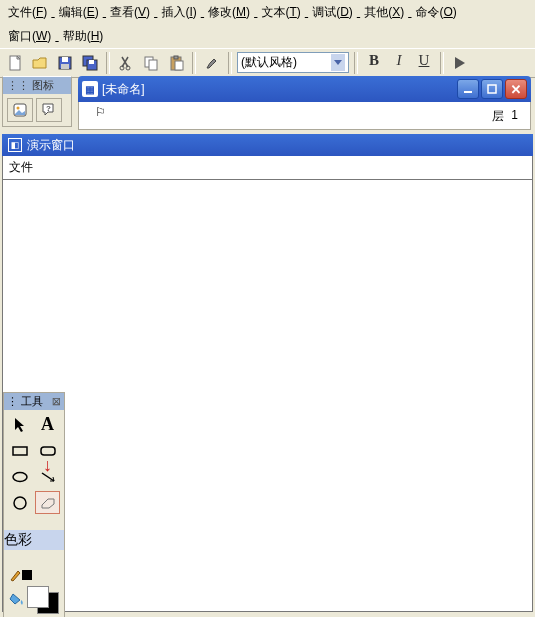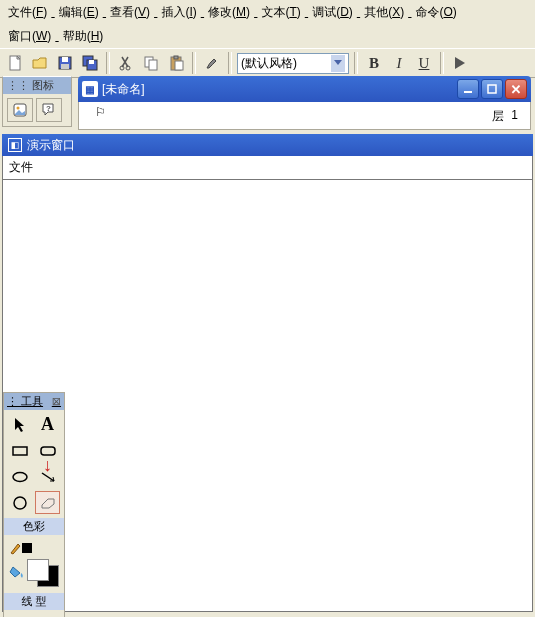--- a/index.html
+++ b/index.html
@@ -2,21 +2,21 @@
 <html><head>
 <meta charset="utf-8">
 <style>
   * { box-sizing: border-box; margin: 0; padding: 0; }
   body { font-family: "SimSun", "宋体", sans-serif; font-size: 12px; background: #ece9d8; width: 535px; height: 617px; overflow: hidden; position: relative; }
   
   .menubar { background: #ece9d8; padding: 2px 4px; line-height: 18px; text-decoration: underline; }
   .menuitem { display: inline-block; padding: 1px 4px; cursor: default; }
   .menuitem u { text-decoration: underline; }
   
-  .toolbar { background: #ece9d8; padding: 3px 4px; border-top: 1px solid #fff; border-bottom: 1px solid #aca899; display: flex; align-items: center; gap: 3px; height: 30px; }
+  .toolbar { background: #ece9d8; padding: 3px 4px; border-top: 1px solid #fff; border-bottom: 1px solid #aca899; display: flex; align-items: flex-start; gap: 3px; height: 30px; }
   .toolbar .sep { width: 4px; height: 22px; border-left: 1px solid #aca899; border-right: 1px solid #fff; margin: 0 2px; }
   .tbtn { width: 22px; height: 22px; display: flex; align-items: center; justify-content: center; cursor: default; color:#555; }
   .tbtn svg { display: block; }
   .style-select { border: 1px solid #7f9db9; background: #fff; height: 21px; width: 112px; padding: 1px 3px; display: flex; align-items: center; justify-content: space-between; }
   .style-select .arrow { width: 14px; height: 17px; background: #c8d5ed; display:flex; align-items:center; justify-content:center; }
   .fmt { width: 22px; text-align: center; font-family: "Times New Roman", serif; font-size: 15px; font-weight: bold; color:#333; }
   .fmt.i { font-style: italic; font-weight: normal; }
   .fmt.u { text-decoration: underline; font-weight: normal; }
   
   
@@ -40,28 +40,28 @@
   
   
   .demo-window { position: absolute; left: 2px; top: 134px; right: 2px; }
   .demo-title { background: linear-gradient(to bottom,#3a6ed5,#2c56c0); height: 22px; display:flex; align-items:center; padding: 0 6px; color:#fff; font-size:12px; }
   .demo-title .app-icon2 { width:14px;height:14px;border:1px solid #fff;margin-right:5px;display:flex;align-items:center;justify-content:center;font-size:9px; }
   .demo-menubar { background:#fff; border:1px solid #777; border-top:none; padding:3px 6px; }
   .demo-canvas { background:#fff; border:1px solid #777; border-top:none; height: 432px; }
   
   
   .tools-palette { position:absolute; left:3px; top:392px; width:62px; background:#ece9d8; border:1px solid #aca899; }
-  .tp-title { background:#9db5d7; font-size:11px; padding:1px 3px; display:flex; align-items:center; justify-content:space-between;text-decoration:underline; }
+  .tp-title { background:#9db5d7; font-size:11px; padding:1px 3px; display:flex; align-items:center; justify-content:space-between; }
   .tp-close { font-family:Arial; font-size:11px; color:#555; }
   .tp-body { padding:3px; }
   .tp-row { display:flex; gap:3px; margin-bottom:3px; }
   .tool { width:25px; height:23px; background:#ece9d8; display:flex; align-items:center; justify-content:center; font-size:14px; position:relative; }
   .tool.outlined { border:1px solid #d07860; background:#f4e8e0; }
   .red-arrow { position:absolute; color:#cc2020; font-size:18px; top:-10px; left:8px; pointer-events:none; }
-  .tp-sec { background:#c8d5ed; font-size:11px; text-align:center; padding:1px 0; margin:4px -3px; }
+  .tp-sec { background:#c8d5ed; font-size:14px; padding:1px 0; margin:16px -3px; }
   .color-row { display:flex; align-items:center; gap:2px; padding:2px; }
   .swatch-stack { position:relative; width:34px; height:28px; }
   .sw-back { position:absolute; right:0; bottom:0; width:22px; height:22px; background:#000; border:1px solid #888; }
   .sw-front { position:absolute; left:0; top:0; width:22px; height:22px; background:#fff; border:1px solid #888; }
   .pencil-a { display:flex; align-items:center; gap:1px; }
   .line-type-body { height:12px; }
 </style>
 </head>
 <body>
 

